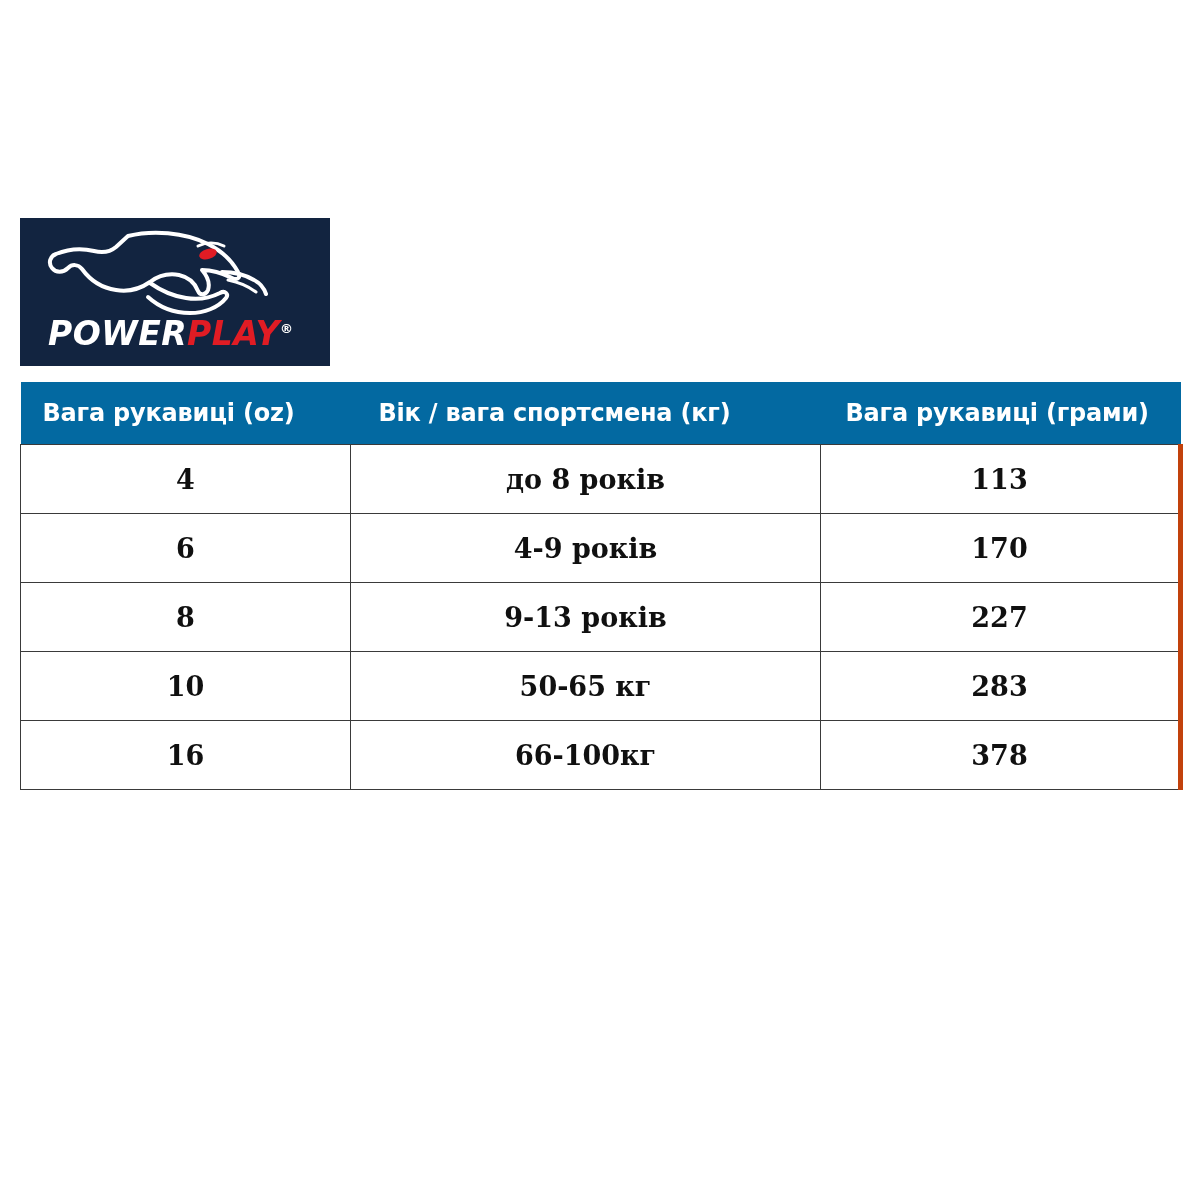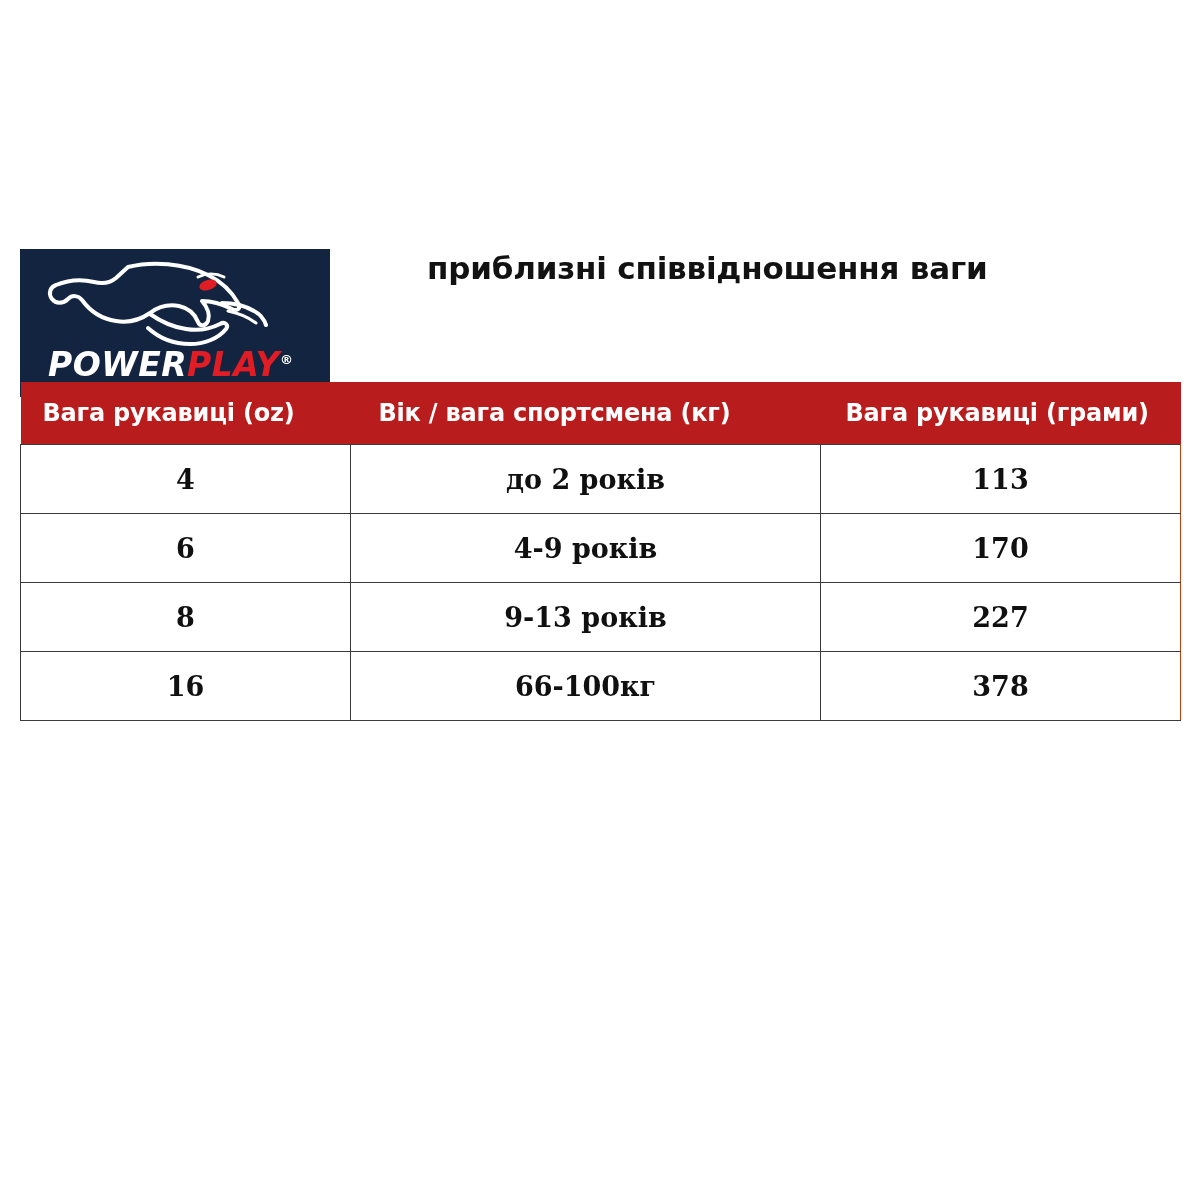--- a/index.html
+++ b/index.html
@@ -32,21 +32,20 @@
     align-items: flex-start;
   }
 
   .logo-box {
     width: 310px;
     height: 148px;
     background: #122440;
     position: relative;
     flex: 0 0 auto;
     overflow: hidden;
-    margin-top: 31px;
   }
 
   .logo-svg {
     position: absolute;
     left: 12px;
     top: 10px;
   }
 
   .logo-wordmark {
     position: absolute;
@@ -92,21 +91,21 @@
     border-collapse: collapse;
     width: 1160px;
     table-layout: fixed;
   }
 
   table.sizing col.c1 { width: 330px; }
   table.sizing col.c2 { width: 470px; }
   table.sizing col.c3 { width: 360px; }
 
   table.sizing thead th {
-    background: #b91c1c;
+    background: #0369a1;
     color: #ffffff;
     font-family: "DejaVu Sans", sans-serif;
     font-weight: bold;
     font-size: 24px;
     height: 62px;
     text-align: left;
     padding: 0 0 0 22px;
     border: none;
     letter-spacing: -0.2px;
     vertical-align: middle;
@@ -120,21 +119,21 @@
     font-family: "DejaVu Serif", serif;
     font-weight: bold;
     font-size: 27px;
     color: #101010;
     text-align: center;
     vertical-align: middle;
     background: #ffffff;
     letter-spacing: 0px;
   }
   table.sizing tbody tr td:first-child { border-left: 1px solid #3a3a3a; }
-  table.sizing tbody tr td:last-child { border-right: 1px solid #c2410c; }
+  table.sizing tbody tr td:last-child { border-right: 5px solid #c2410c; }
 </style>
 </head>
 <body>
 
 <div class="page">
 
   <div class="header">
 
     <div class="logo-box">
       <svg class="logo-svg" width="250" height="90" viewBox="0 0 250 90">
@@ -158,55 +157,59 @@
         <path d="M196 52 C206 54 216 58 224 64" fill="none" stroke="#ffffff" stroke-width="3" stroke-linecap="round"></path>
         <path d="M166 18 C174 14 184 14 192 18" fill="none" stroke="#ffffff" stroke-width="3" stroke-linecap="round"></path>
         <ellipse cx="176" cy="26" rx="9" ry="5" fill="#e01c24" transform="rotate(-16 176 26)"></ellipse>
       </svg>
       <div class="logo-wordmark">
         <span>POWER</span><span class="red">PLAY</span><span class="reg">®</span>
       </div>
     </div>
 
     <div class="title">
-      <div>приблизні співвідношення ваги</div>
     </div>
   </div>
 
   <div class="table-wrap">
     <table class="sizing">
       <colgroup>
         <col class="c1">
           <col class="c2">
           <col class="c3">
       </colgroup>
       <thead>
         <tr>
           <th class="col1">Вага рукавиці (oz)</th>
           <th class="col2">Вік / вага спортсмена (кг)</th>
           <th class="col3">Вага рукавиці (грами)</th>
         </tr>
       </thead>
       <tbody>
         <tr>
           <td>4</td>
-          <td>до 2 років</td>
+          <td>до 8 років</td>
           <td>113</td>
         </tr>
         <tr>
           <td>6</td>
           <td>4-9 років</td>
           <td>170</td>
         </tr>
         <tr>
           <td>8</td>
           <td>9-13 років</td>
           <td>227</td>
         </tr>
         <tr>
+          <td>10</td>
+          <td>50-65 кг</td>
+          <td>283</td>
+        </tr>
+        <tr>
           <td>16</td>
           <td>66-100кг</td>
           <td>378</td>
         </tr>
       </tbody>
     </table>
   </div>
 
 </div>
 

